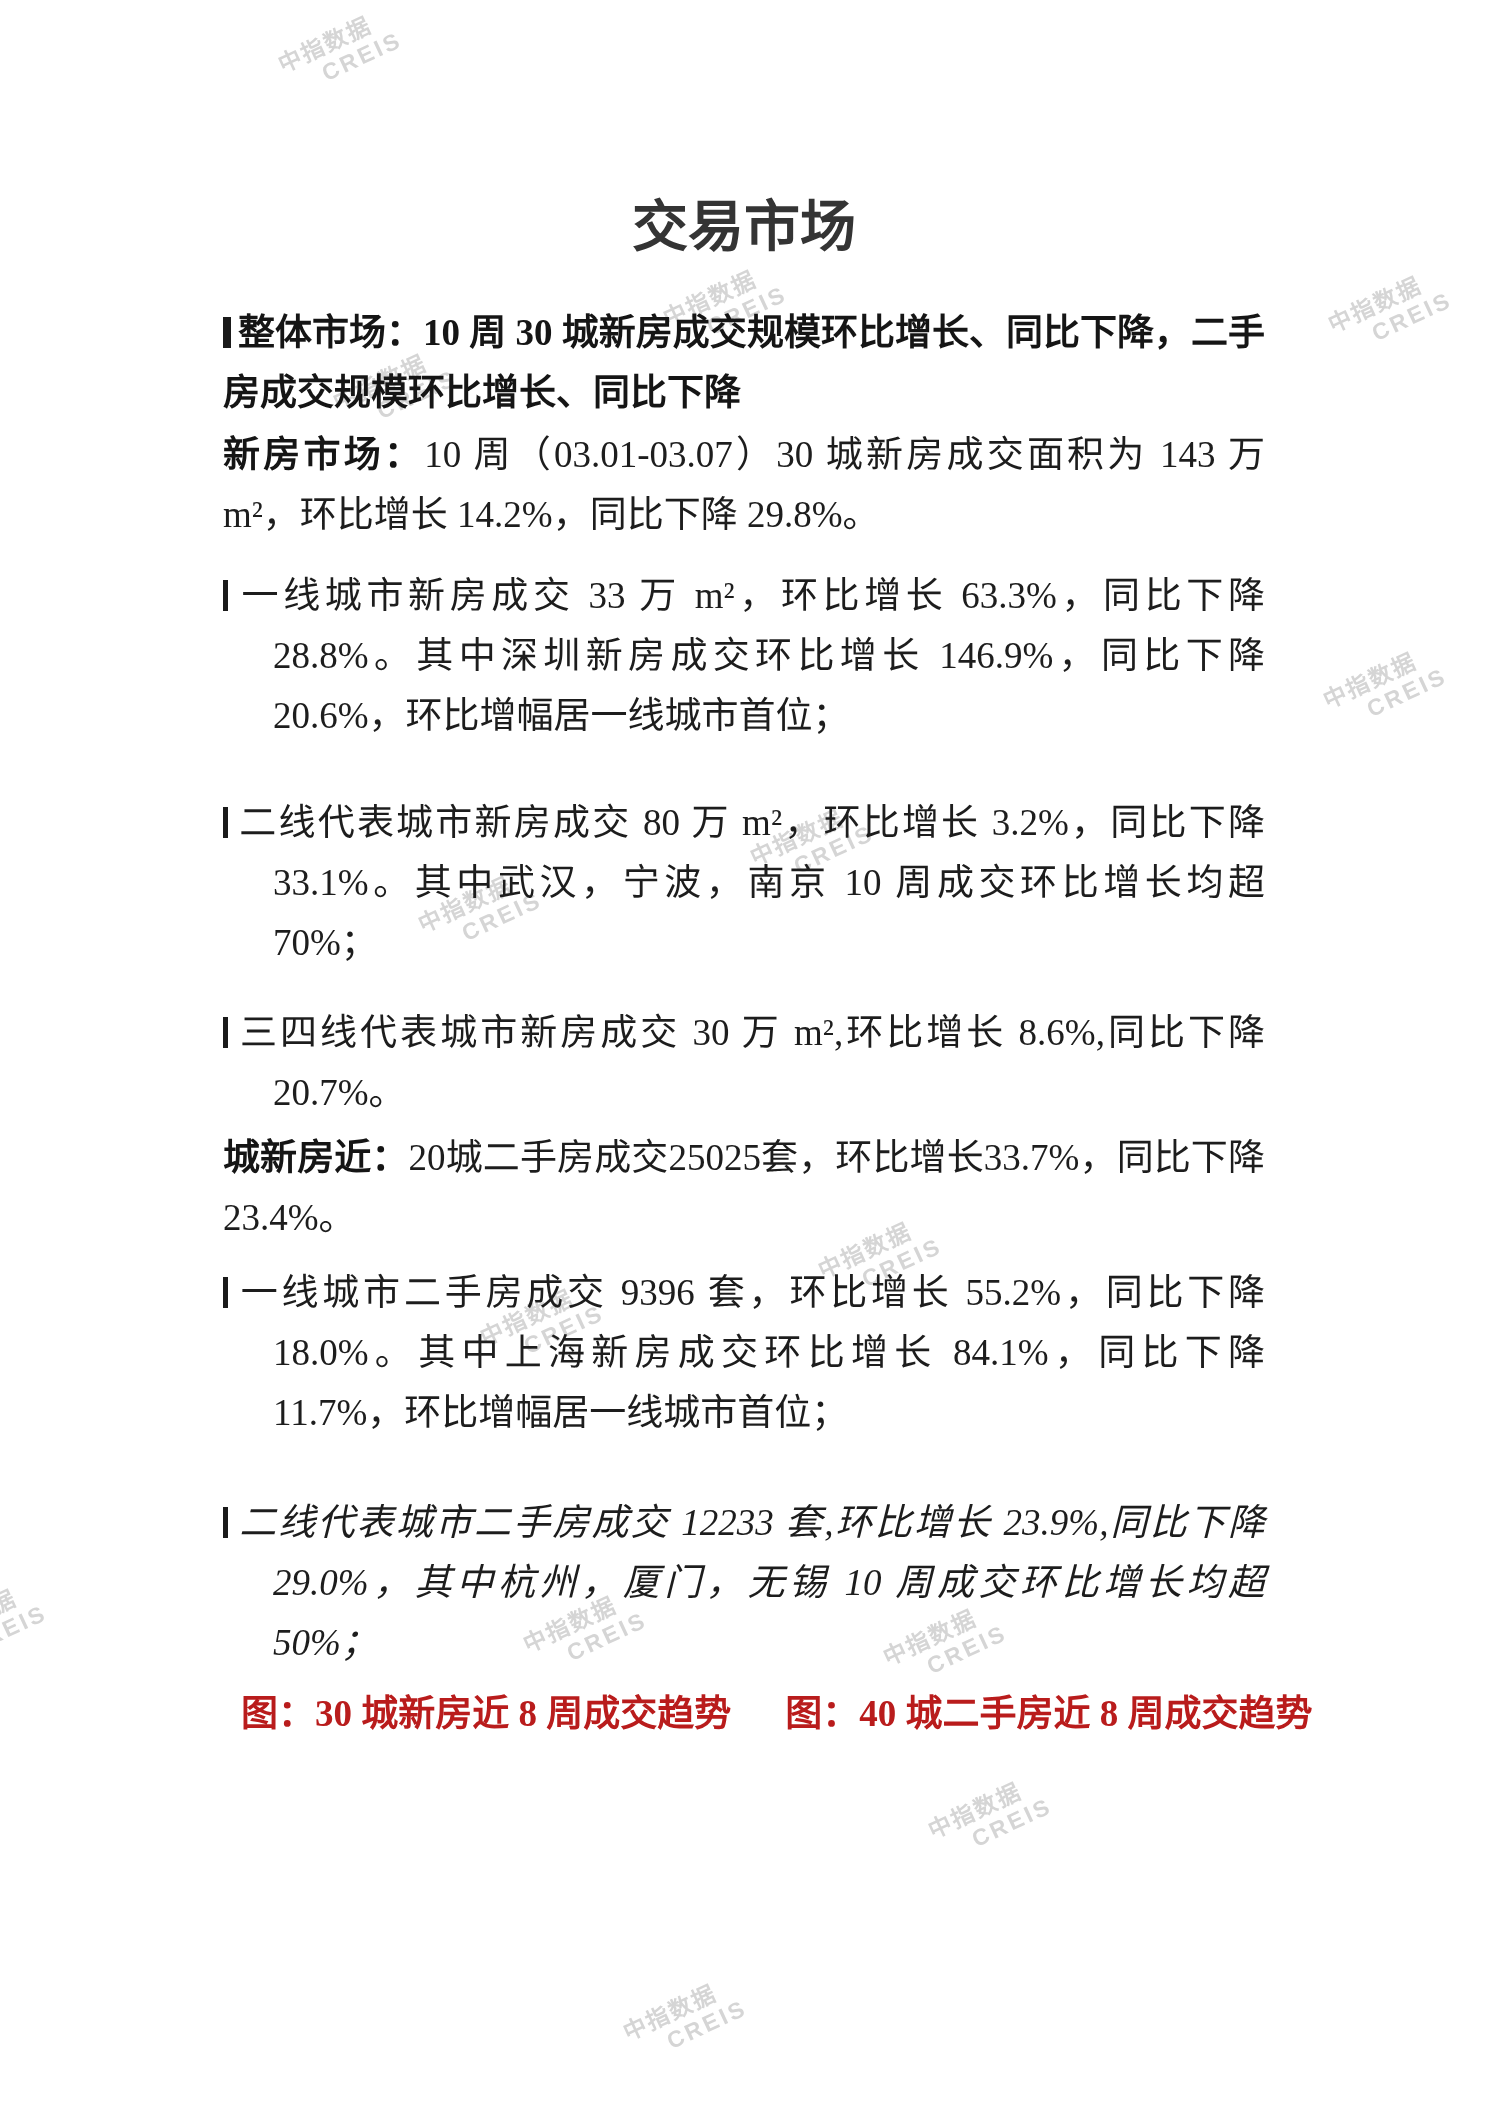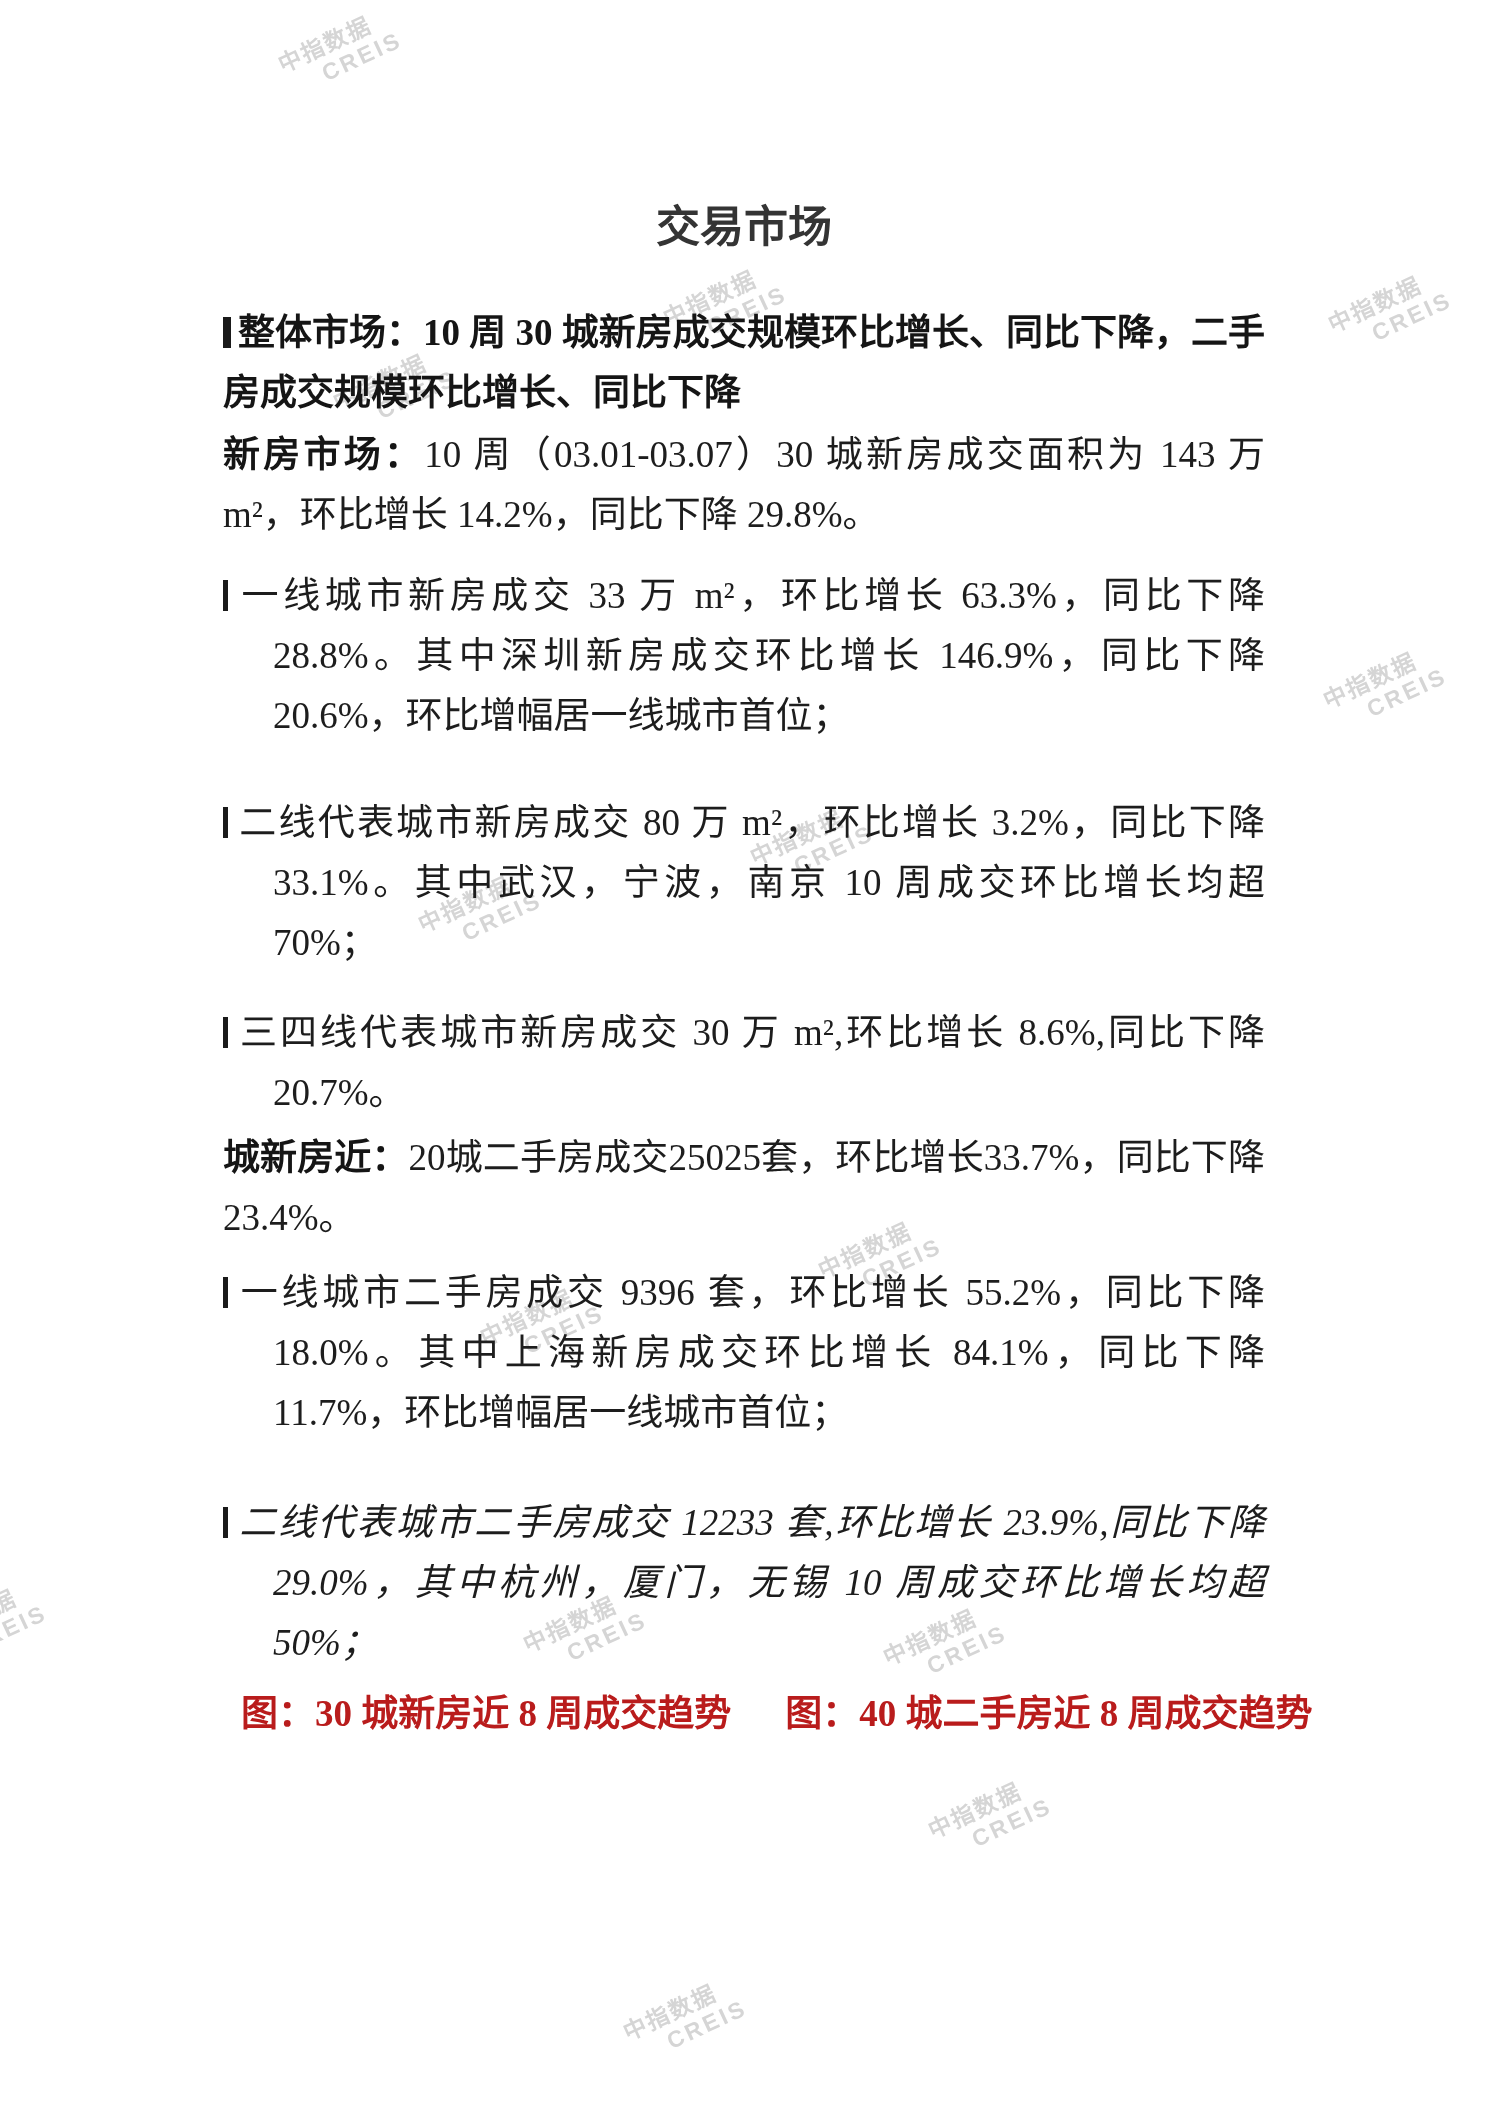--- a/index.html
+++ b/index.html
@@ -32,21 +32,21 @@
     top: 0;
     width: 1042px;
     z-index: 1;
     color: #1d1d1d;
   }
   .title {
     margin: 203px 0 0 0;
     text-align: center;
     font-family: "Liberation Sans", "DejaVu Sans", sans-serif;
     font-weight: 700;
-    font-size: 44px;
+    font-size: 56px;
     line-height: 47px;
     color: #343434;
   }
   .para {
     margin: 0;
     font-size: 37px;
     line-height: 60px;
     text-align: justify;
   }
   .lead, .plabel { font-weight: 700; color: #151515; }

